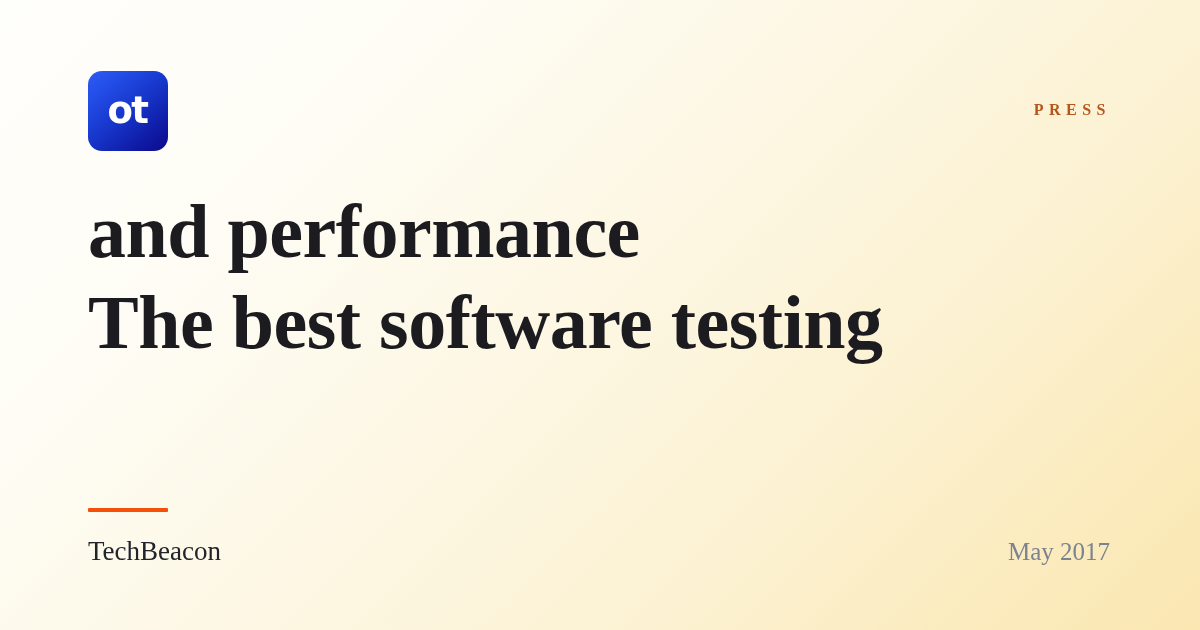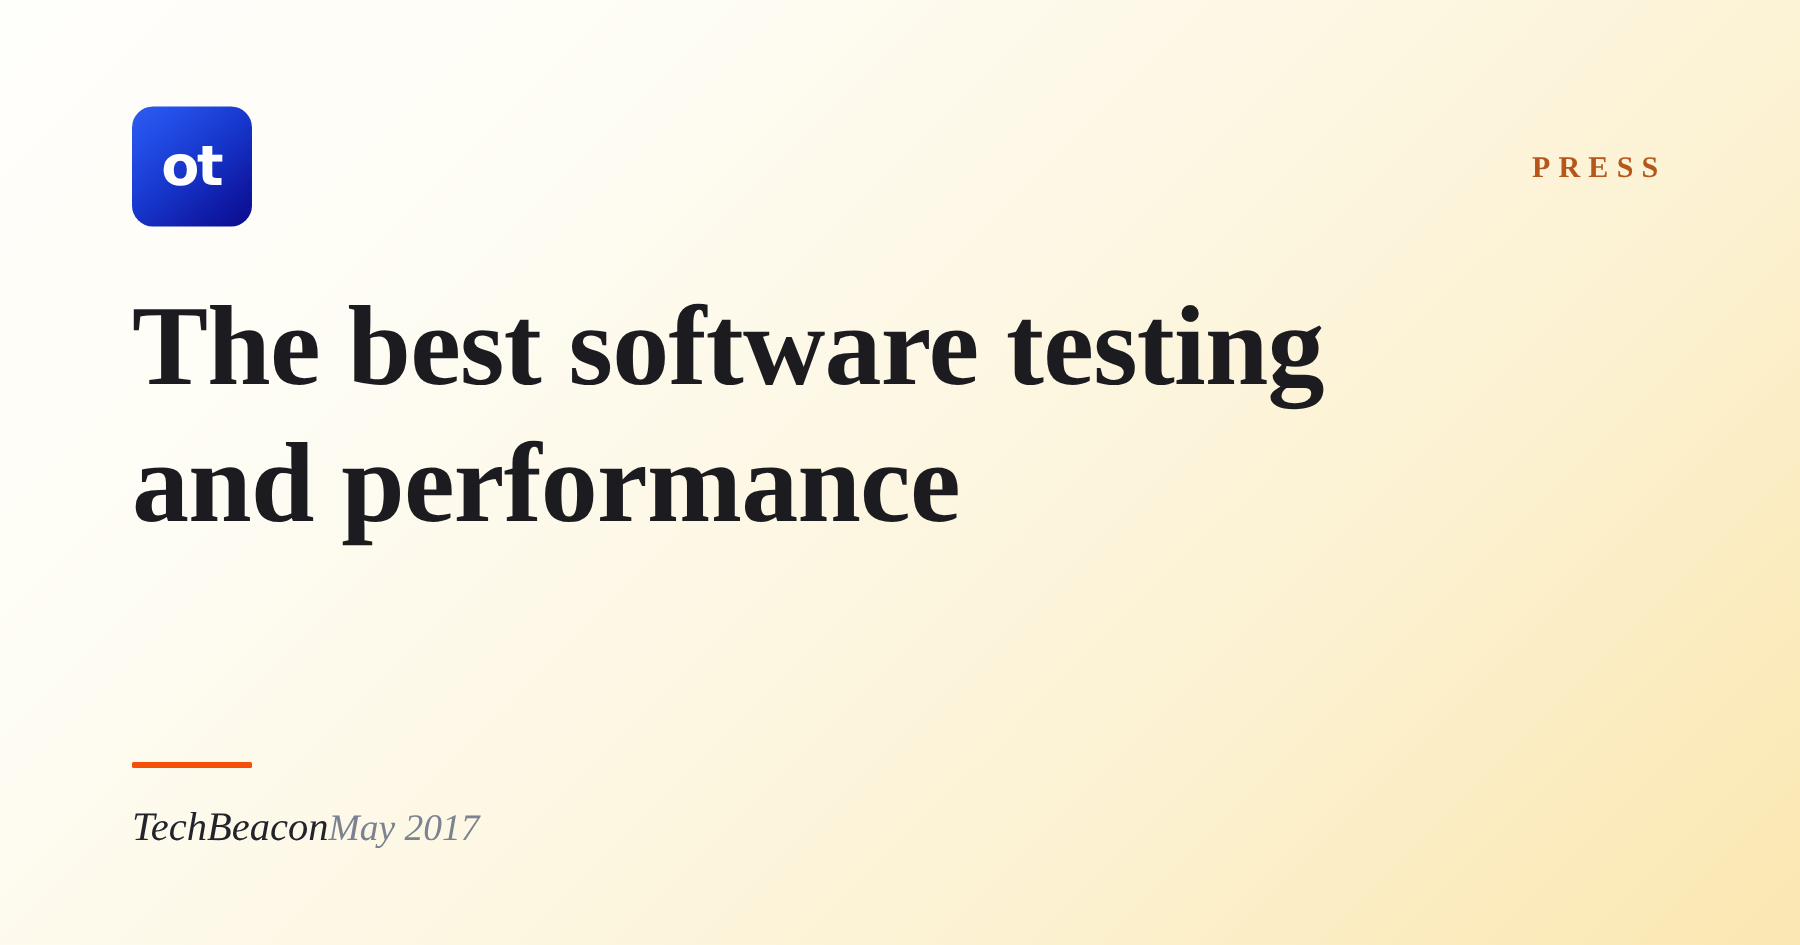--- a/index.html
+++ b/index.html
@@ -63,21 +63,21 @@
     font-weight: bold;
     font-size: 37px;
     line-height: 1;
     letter-spacing: -1.5px;
     margin-top: -2px;
     margin-left: -1px;
   }
 
   .press-label {
     font-family: "Liberation Serif", "DejaVu Serif", serif;
-    font-size: 20px;
+    font-size: 16px;
     font-weight: bold;
     letter-spacing: 5.5px;
     color: #b5561b;
     text-transform: uppercase;
     line-height: 1;
     padding-top: 31px;
     padding-right: 1px;
   }
 
   
@@ -109,21 +109,21 @@
     width: 80px;
     height: 4px;
     background: #f4500a;
     border-radius: 1px;
     margin-bottom: 26px;
   }
 
   .footer-row {
     display: flex;
     align-items: baseline;
-    font-style: italic;
+    justify-content: space-between;
   }
 
   .source-name {
     font-family: "Liberation Serif", "DejaVu Serif", serif;
     font-size: 27px;
     font-weight: normal;
     color: #22232b;
     line-height: 1;
   }
 
@@ -145,22 +145,22 @@
 
     <div class="logo-mark">
       <span class="logo-text">ot</span>
     </div>
 
     <div class="press-label">PRESS</div>
 
   </div>
 
   <h1 class="headline">
+    <span class="hl-line">and performance</span>
     <span class="hl-line">The best software testing</span>
-    <span class="hl-line">and performance</span>
   </h1>
 
   <div class="spacer"></div>
 
   <div class="footer-block">
 
     <div class="accent-rule"></div>
 
     <div class="footer-row">
       <span class="source-name">TechBeacon</span>

